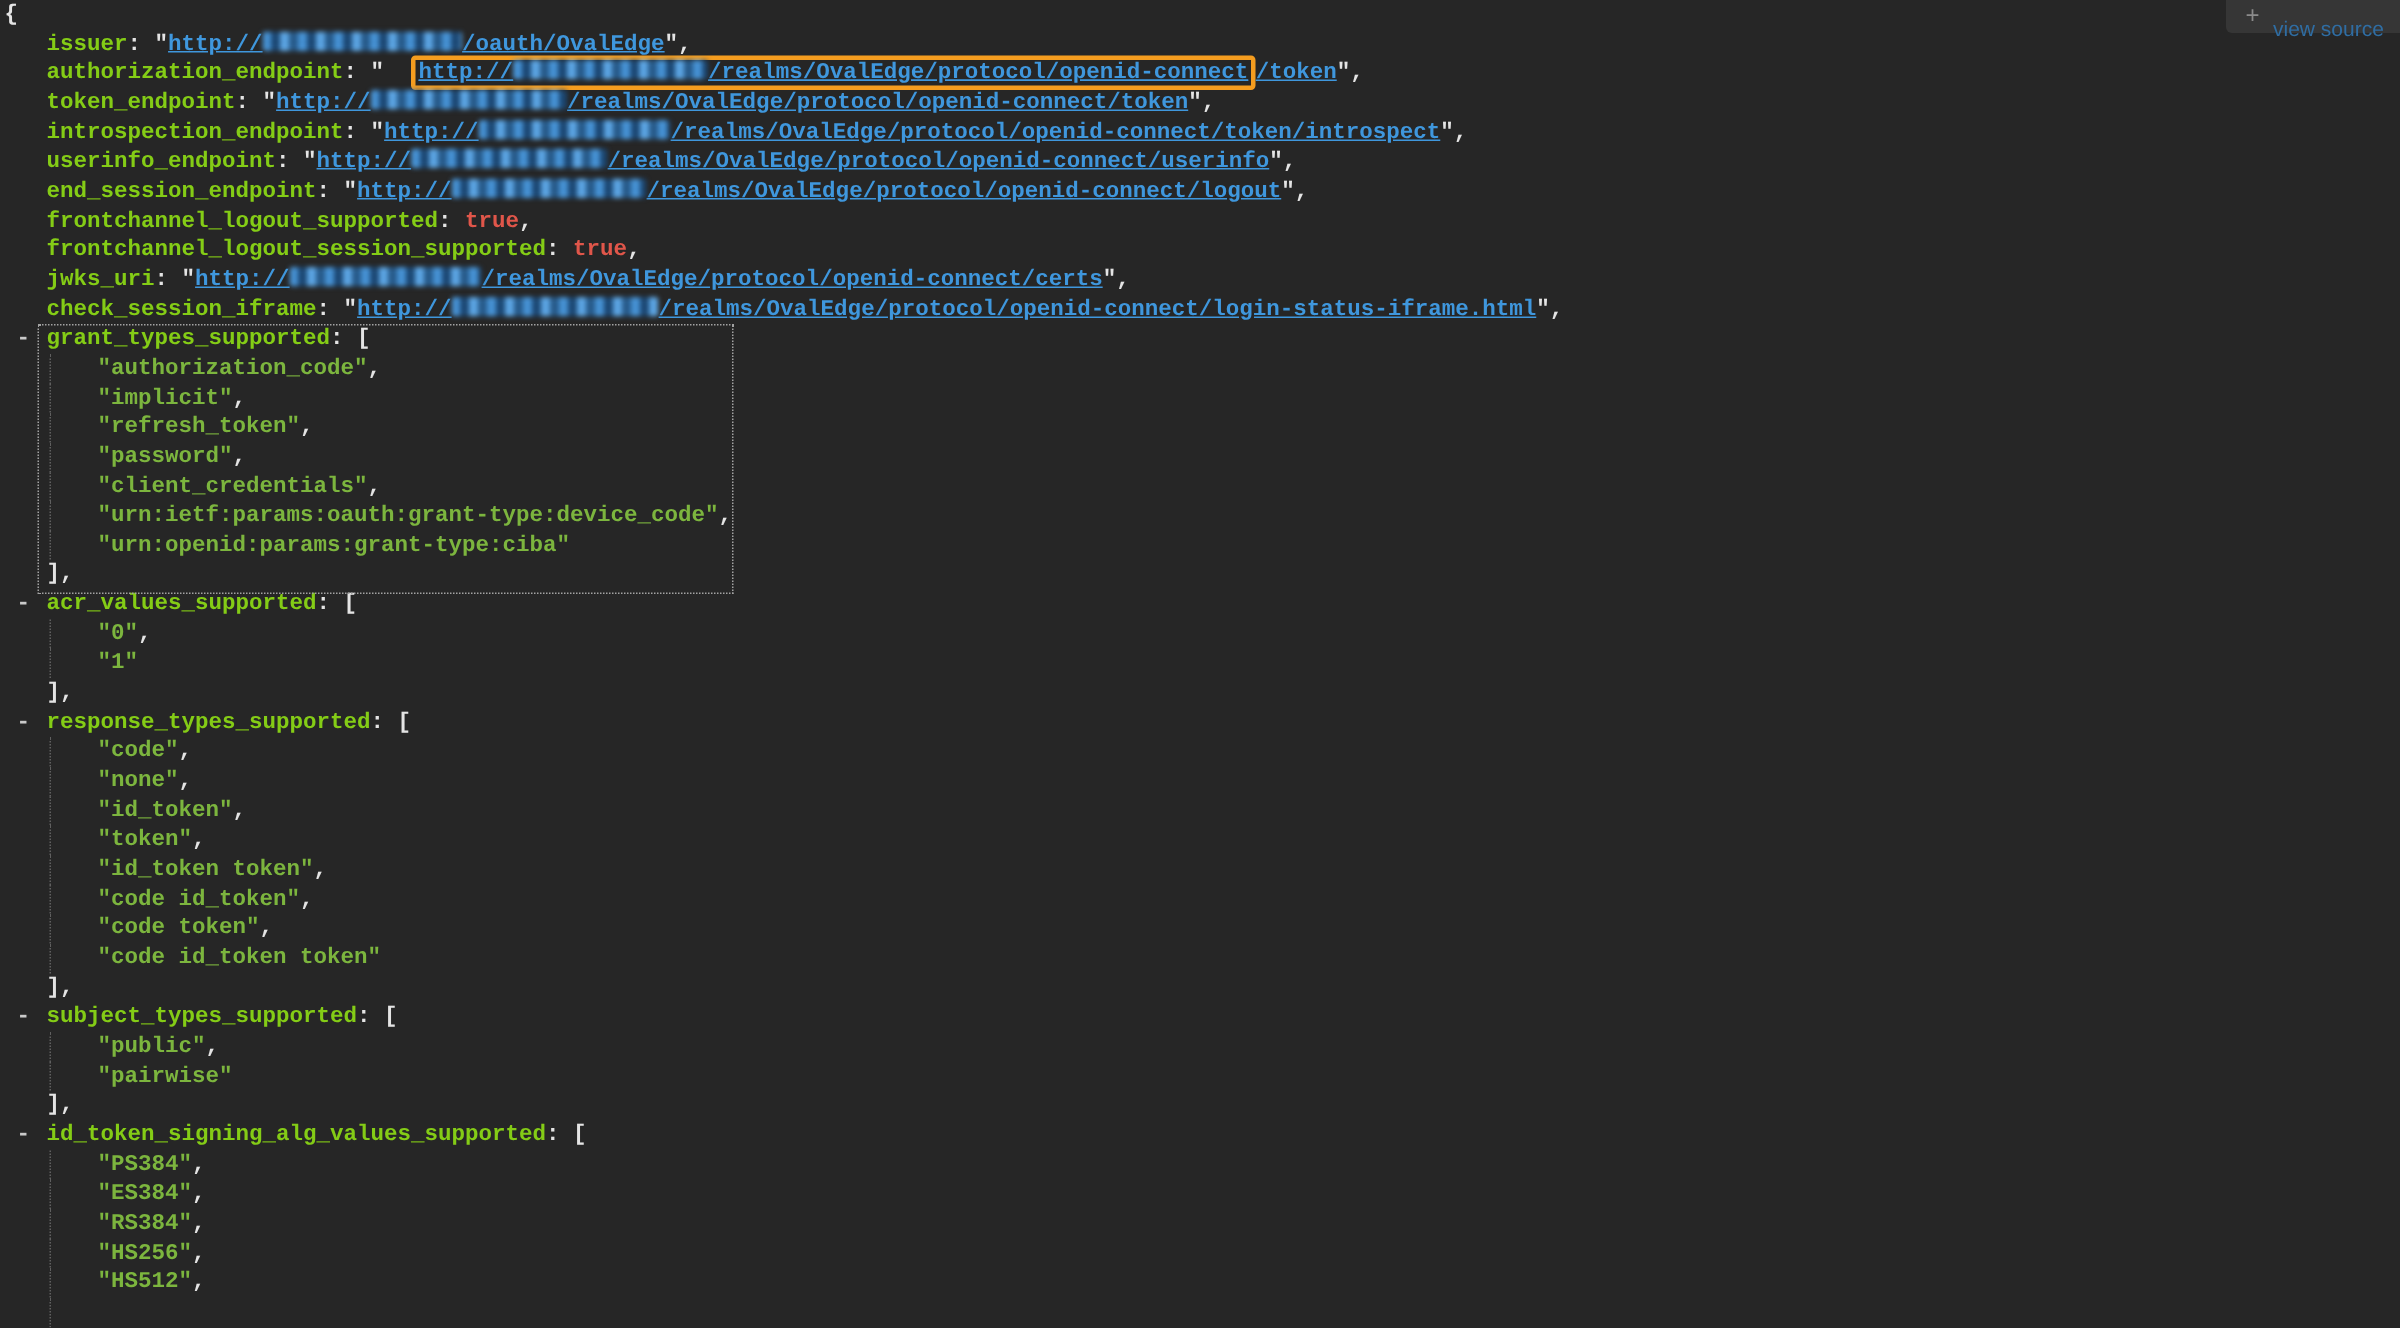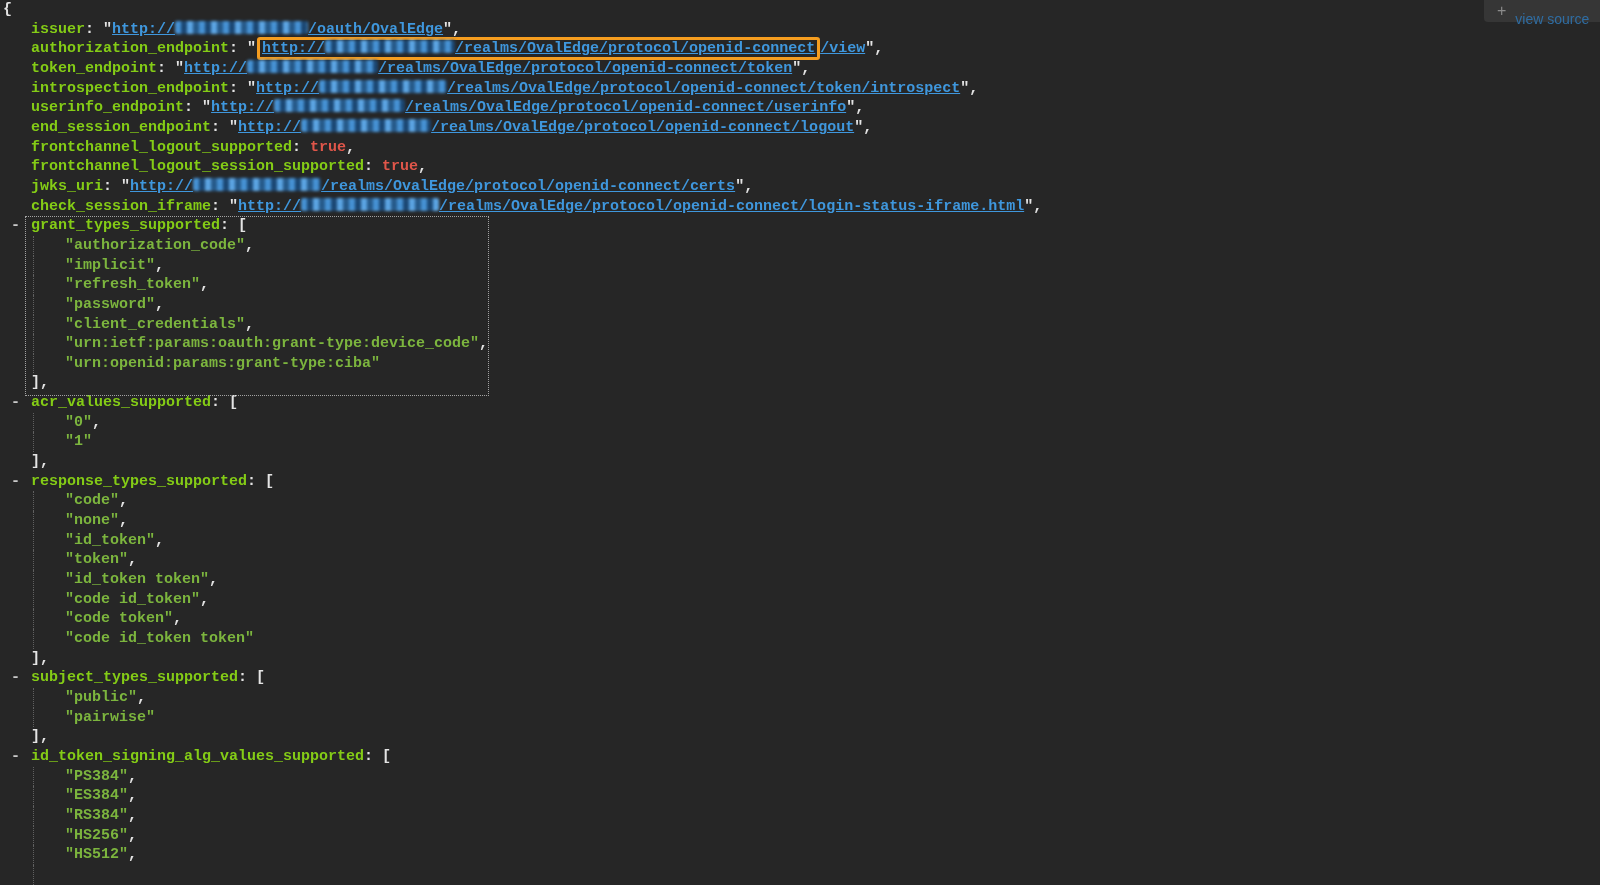--- a/index.html
+++ b/index.html
@@ -22,21 +22,21 @@
   .link{text-decoration:underline;cursor:pointer;}
   .toggle{position:absolute;left:11px;top:0;color:#c9c9c9;cursor:pointer;text-decoration:none;}
   .guide{position:absolute;left:33px;top:0;bottom:0;width:0;border-left:1px dotted #606060;}
   .redact{
     display:inline-block;width:130px;height:13px;vertical-align:-1px;border-radius:2px;
     background-image:
       repeating-linear-gradient(90deg, rgba(72,152,222,.95) 0 6px, rgba(26,72,118,.95) 6px 12px, rgba(95,172,238,.95) 12px 18px, rgba(38,92,142,.95) 18px 24px),
       repeating-linear-gradient(0deg, rgba(255,255,255,.14) 0 4px, rgba(0,0,0,.22) 4px 8px);
     filter:blur(1.6px);
   }
-  .hlbox{border:3px solid #f59d1f;border-radius:3px;padding:0 2px;margin-left:1px;text-decoration:underline;}
+  .hlbox{border:3px solid #f59d1f;border-radius:3px;padding:0 2px;margin-left:18px;text-decoration:underline;}
   .dotted-box{
     position:absolute;left:25px;top:216px;width:462px;height:178px;
     border:1px dotted #a2a2a2;pointer-events:none;
   }
   .view-source{
     position:absolute;left:1484px;top:0;height:22px;width:150px;
     background:#363636;border-radius:0 0 0 4px;
     display:flex;align-items:center;gap:9px;padding-left:13px;box-sizing:border-box;
     font-family:"Liberation Sans","DejaVu Sans",sans-serif;font-weight:400;font-size:14px;
     cursor:pointer;
@@ -44,21 +44,21 @@
   .view-source .plus{color:#8b8b8b;font-size:16px;font-weight:400;}
   .view-source .vs-label{color:#2f6da3;margin-top:16px;}
 </style>
 </head>
 <body>
 
 <div class="page">
   <div class="tree">
       <div class="line indent-0"><span class="punct">{</span></div>
       <div class="line indent-1"><span class="key">issuer</span><span class="punct">: "</span><span class="link"><span class="linktext">http://</span><span class="redact" style="width: 133px;"></span><span class="linktext">/oauth/OvalEdge</span></span><span class="punct">",</span></div>
-      <div class="line indent-1"><span class="key">authorization_endpoint</span><span class="punct">: "</span><span class="link"><span class="hlbox"><span class="linktext">http://</span><span class="redact" style="width: 130px;"></span><span class="linktext">/realms/OvalEdge/protocol/openid-connect</span></span><span class="linktext">/view</span></span><span class="punct">",</span></div>
+      <div class="line indent-1"><span class="key">authorization_endpoint</span><span class="punct">: "</span><span class="link"><span class="hlbox"><span class="linktext">http://</span><span class="redact" style="width: 130px;"></span><span class="linktext">/realms/OvalEdge/protocol/openid-connect</span></span><span class="linktext">/token</span></span><span class="punct">",</span></div>
       <div class="line indent-1"><span class="key">token_endpoint</span><span class="punct">: "</span><span class="link"><span class="linktext">http://</span><span class="redact" style="width: 131px;"></span><span class="linktext">/realms/OvalEdge/protocol/openid-connect/token</span></span><span class="punct">",</span></div>
       <div class="line indent-1"><span class="key">introspection_endpoint</span><span class="punct">: "</span><span class="link"><span class="linktext">http://</span><span class="redact" style="width: 128px;"></span><span class="linktext">/realms/OvalEdge/protocol/openid-connect/token/introspect</span></span><span class="punct">",</span></div>
       <div class="line indent-1"><span class="key">userinfo_endpoint</span><span class="punct">: "</span><span class="link"><span class="linktext">http://</span><span class="redact" style="width: 131px;"></span><span class="linktext">/realms/OvalEdge/protocol/openid-connect/userinfo</span></span><span class="punct">",</span></div>
       <div class="line indent-1"><span class="key">end_session_endpoint</span><span class="punct">: "</span><span class="link"><span class="linktext">http://</span><span class="redact" style="width: 130px;"></span><span class="linktext">/realms/OvalEdge/protocol/openid-connect/logout</span></span><span class="punct">",</span></div>
       <div class="line indent-1"><span class="key">frontchannel_logout_supported</span><span class="punct">: </span><span class="bool">true</span><span class="punct">,</span></div>
       <div class="line indent-1"><span class="key">frontchannel_logout_session_supported</span><span class="punct">: </span><span class="bool">true</span><span class="punct">,</span></div>
       <div class="line indent-1"><span class="key">jwks_uri</span><span class="punct">: "</span><span class="link"><span class="linktext">http://</span><span class="redact" style="width: 128px;"></span><span class="linktext">/realms/OvalEdge/protocol/openid-connect/certs</span></span><span class="punct">",</span></div>
       <div class="line indent-1"><span class="key">check_session_iframe</span><span class="punct">: "</span><span class="link"><span class="linktext">http://</span><span class="redact" style="width: 138px;"></span><span class="linktext">/realms/OvalEdge/protocol/openid-connect/login-status-iframe.html</span></span><span class="punct">",</span></div>
       <div class="line indent-1"><span class="toggle">-</span><span class="key">grant_types_supported</span><span class="punct">: [</span></div>
       <div class="line indent-2"><span class="guide"></span><span class="str">"authorization_code"</span><span class="punct">,</span></div>

